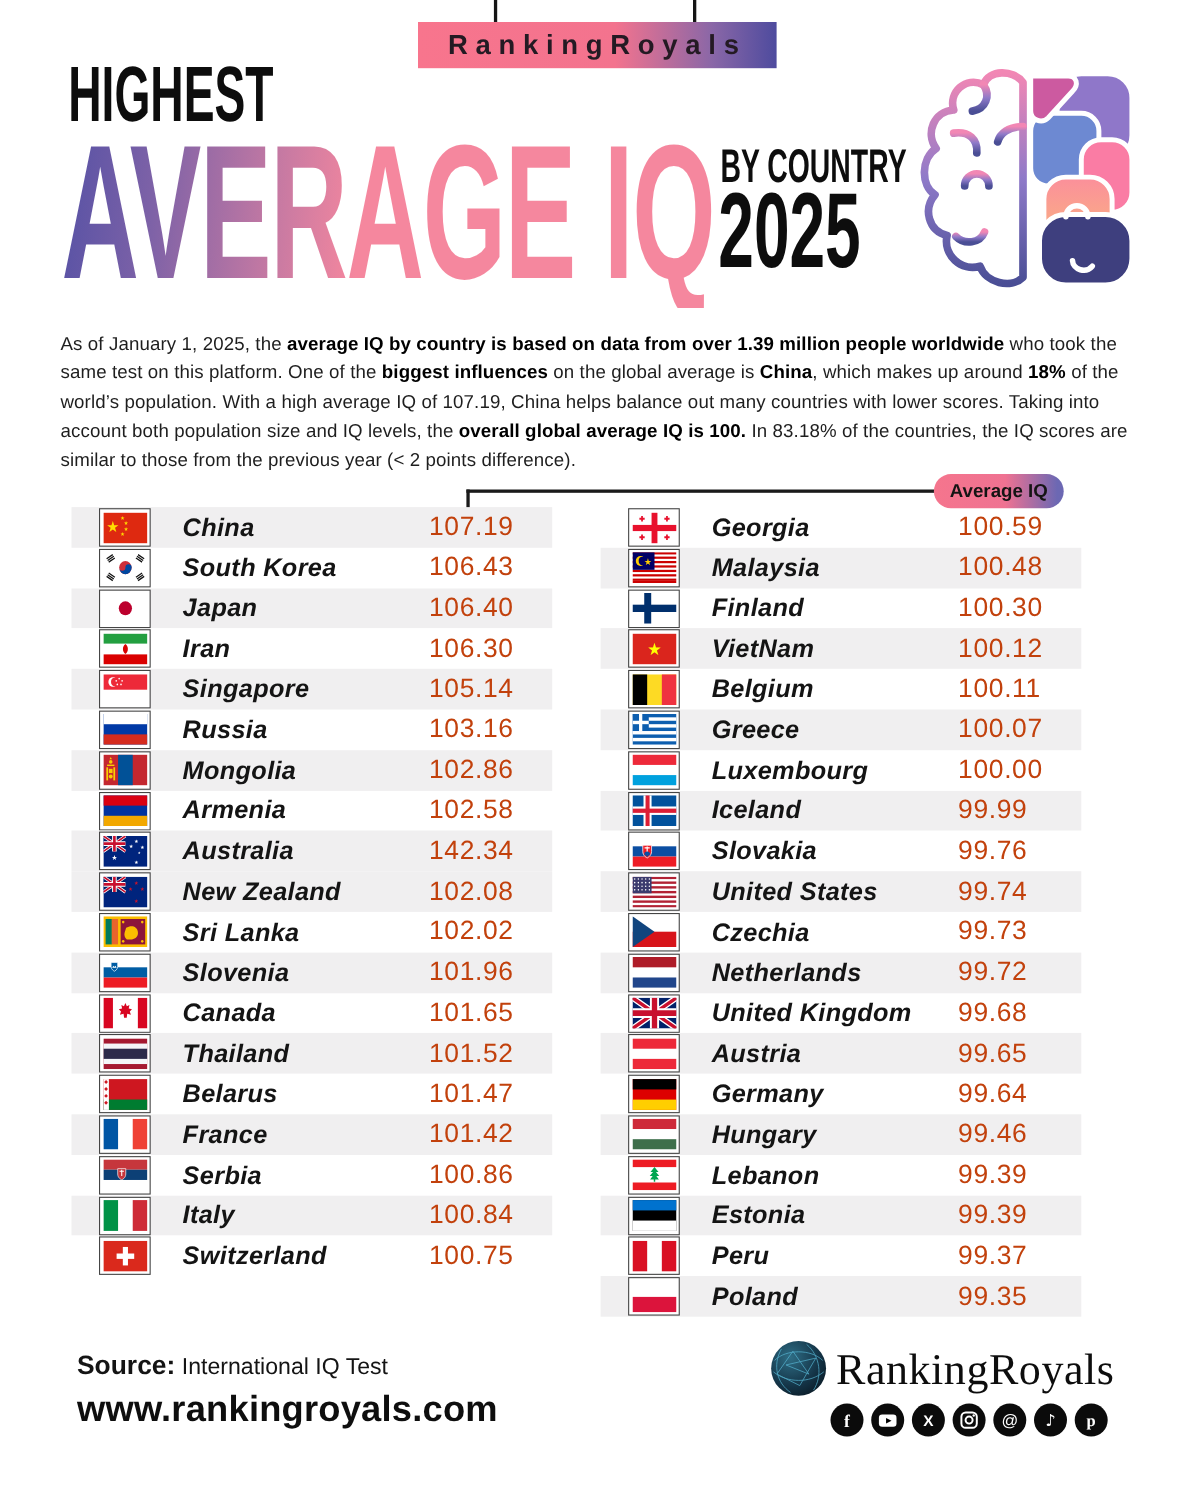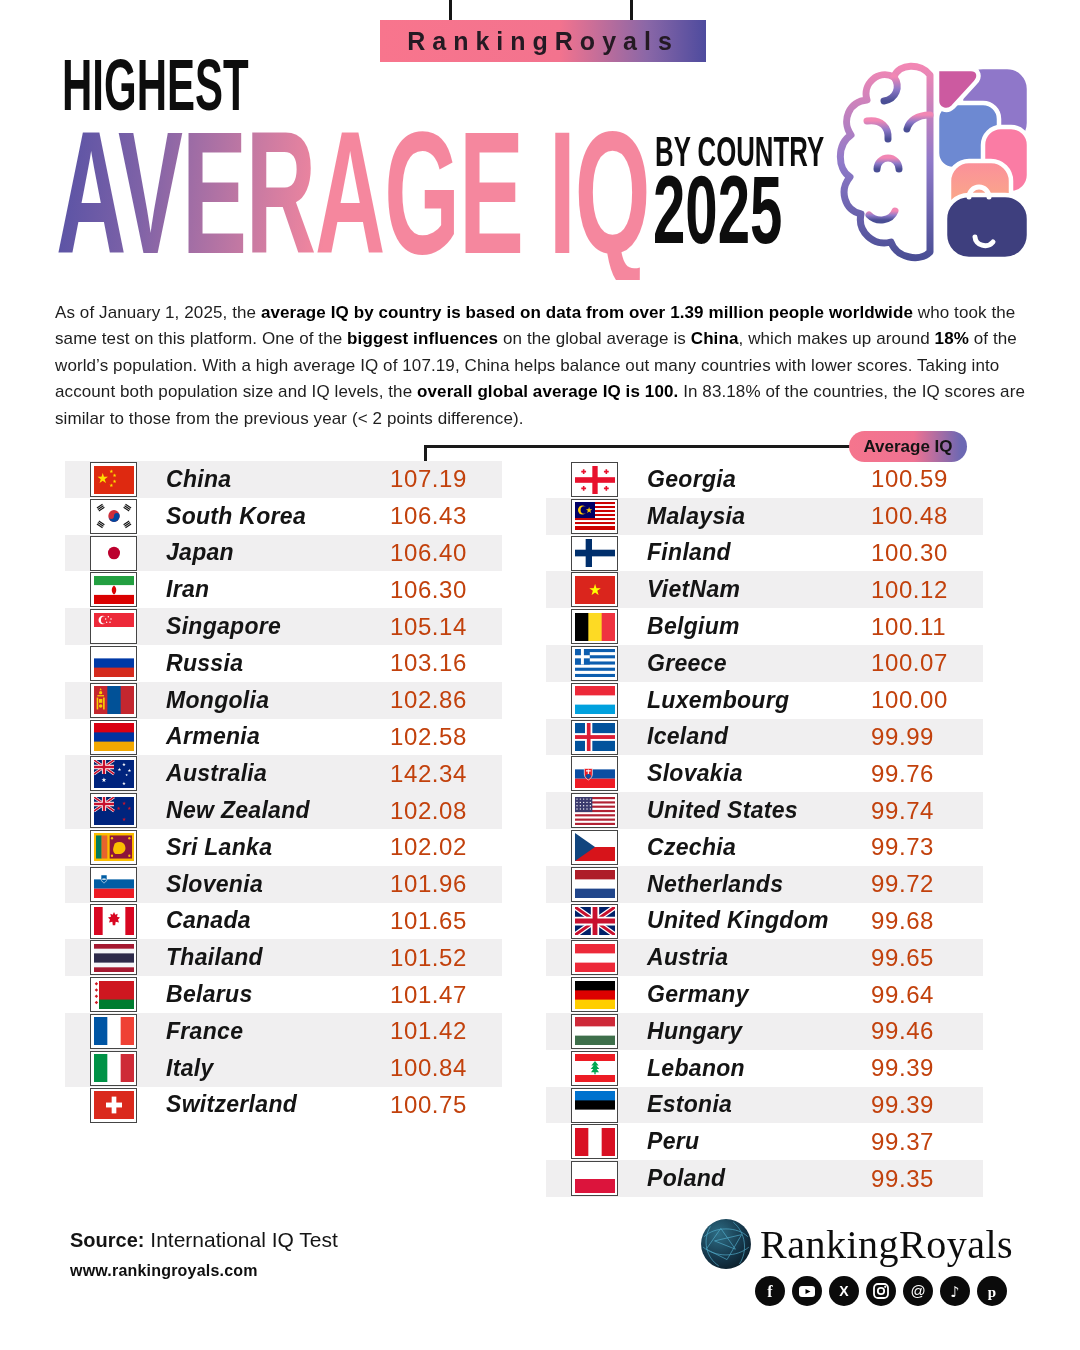--- a/index.html
+++ b/index.html
@@ -37,22 +37,22 @@
   .row{height:36.8px;position:relative;display:flex;align-items:center}
   .row.stripe{background:#F0EFF0}
   .flag{position:absolute;left:26px;top:2px;width:40px;height:28px;background:#fff;
         padding:2.5px;box-shadow:0 0 0 1px #454545}
   .flag svg{width:40px;height:28px;display:block}
   .cname{position:absolute;left:101px;font-style:italic;font-weight:700;font-size:23px;
          letter-spacing:0.3px;color:#141414}
   .ciq{position:absolute;left:325px;font-size:24px;color:#c2410c;letter-spacing:0.6px}
   
   #source{position:absolute;left:70px;top:1228px;font-size:21px;color:#141414}
-  #source .lbl{font-weight:700;font-size:20px}
-  #website{position:absolute;left:70px;top:1262px;font-weight:700;font-size:16px;color:#0e0e0e;letter-spacing:0.2px}
+  #source .lbl{font-weight:700;font-size:24px}
+  #website{position:absolute;left:70px;top:1262px;font-weight:700;font-size:33px;color:#0e0e0e;letter-spacing:0.2px}
   #brandrow{position:absolute;left:700px;top:1218px;display:flex;align-items:center;gap:8px}
   #brandrow .globe{width:52px;height:52px}
   #brand-name{font-family:"Liberation Serif",serif;font-size:40px;color:#0d0d0d;letter-spacing:0.5px}
   #socialrow{position:absolute;left:755px;top:1276px;display:flex;gap:7px}
   .sic{width:30px;height:30px;border-radius:50%;background:#0b0b0b;display:flex;
        align-items:center;justify-content:center}
   .sic svg{width:24px;height:24px}
 </style>
 </head>
 <body>
@@ -354,20 +354,35 @@
     <div class="row stripe">
       <span class="flag">
         <svg viewBox="0 0 60 40" preserveAspectRatio="none">
           <rect width="60" height="40" fill="#FFFFFF"></rect>
           <rect width="20" height="40" fill="#0055A4"></rect>
           <rect x="40" width="20" height="40" fill="#EF4135"></rect>
         </svg>
       </span>
       <span class="cname">France</span>
       <span class="ciq">101.42</span>
+    </div>
+    <div class="row ">
+      <span class="flag">
+        <svg viewBox="0 0 60 40" preserveAspectRatio="none">
+          <rect width="60" height="40" fill="#fff"></rect>
+          <rect width="60" height="13.4" fill="#C6363C"></rect>
+          <rect y="13.4" width="60" height="13.3" fill="#0C4076"></rect>
+          <g transform="translate(25,19)">
+            <path d="M-5.5-7h11v7c0 5.5-5.5 7.5-5.5 7.5S-5.5 5.5-5.5 0z" fill="#C6363C" stroke="#fff" stroke-width="0.9"></path>
+            <path d="M-3-3.5h6M0-5.5v8" stroke="#fff" stroke-width="1.4"></path>
+          </g>
+        </svg>
+      </span>
+      <span class="cname">Serbia</span>
+      <span class="ciq">100.86</span>
     </div>
     <div class="row stripe">
       <span class="flag">
         <svg viewBox="0 0 60 40" preserveAspectRatio="none">
           <rect width="60" height="40" fill="#FFFFFF"></rect>
           <rect width="20" height="40" fill="#009246"></rect>
           <rect x="40" width="20" height="40" fill="#CE2B37"></rect>
         </svg>
       </span>
       <span class="cname">Italy</span>

